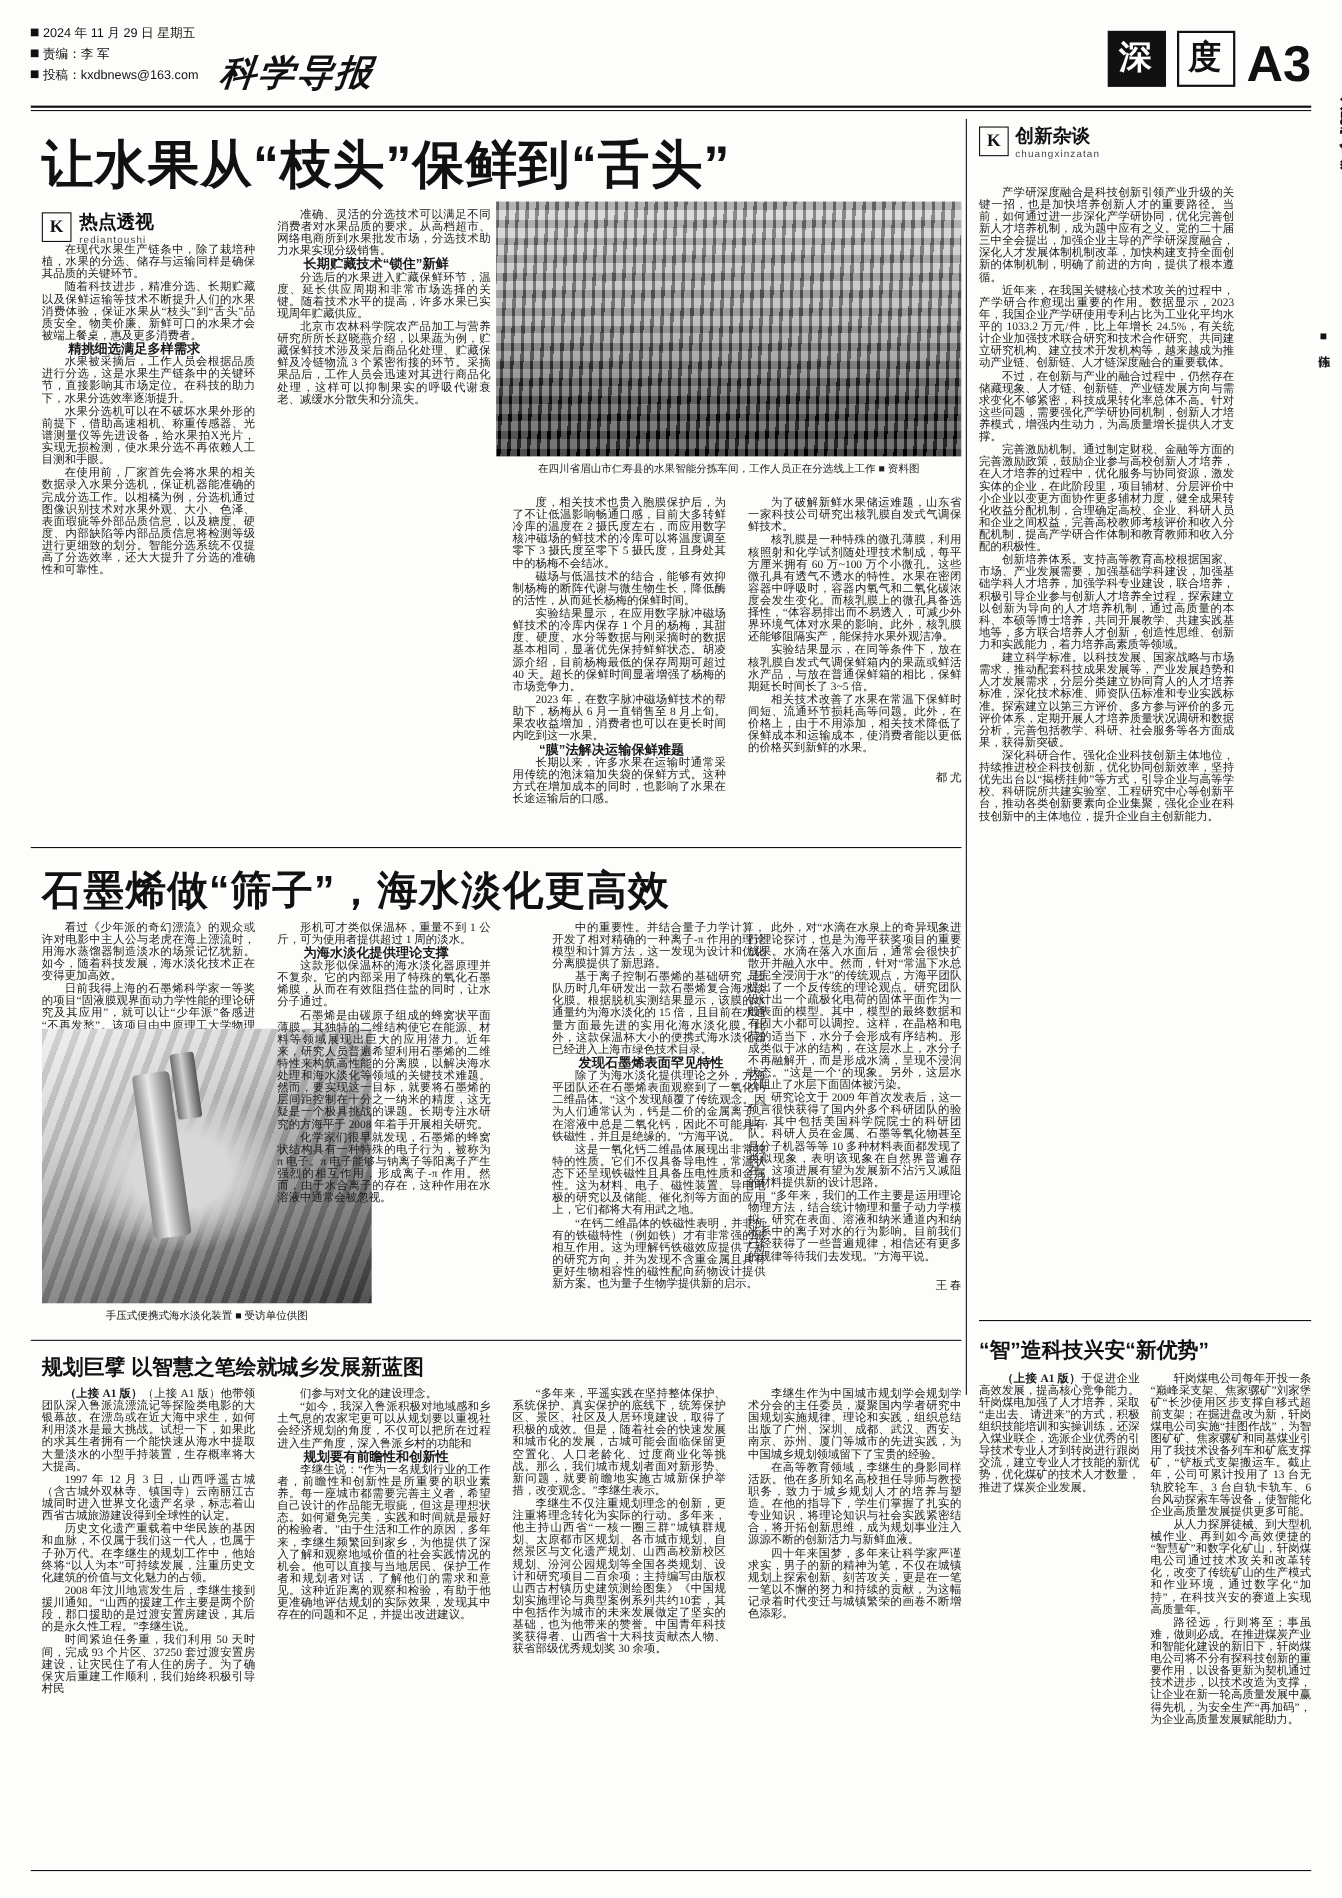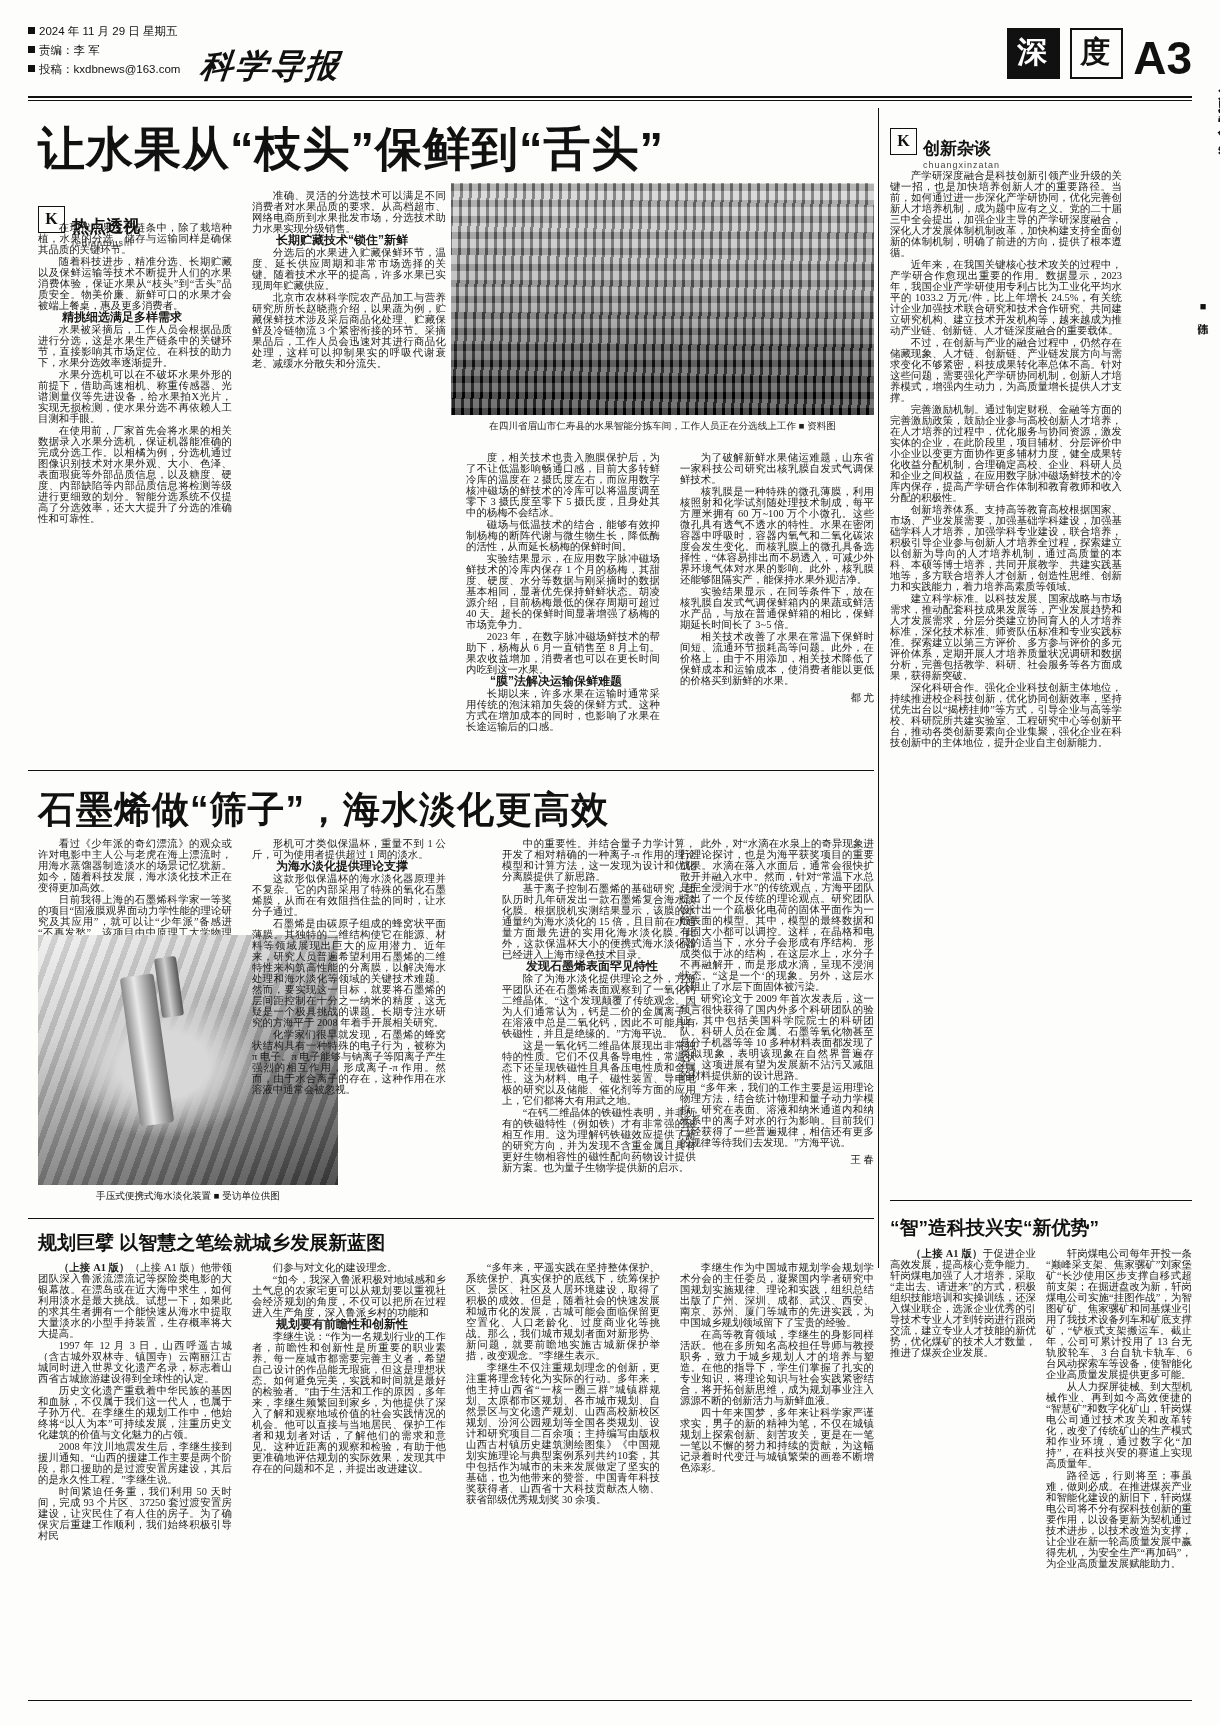--- a/index.html
+++ b/index.html
@@ -34,33 +34,33 @@
   
   .ctext{font-size:10.4px;line-height:11px;text-align:justify;color:#1a1a1a;}
   .ctext p{margin:0 0 1px 0;text-indent:2em;}
   .sub{font-weight:bold;font-size:12px;margin:6px 0 3px;text-indent:0;font-family:"Liberation Sans",sans-serif;}
 
   
   .headline1{position:absolute;left:38px;top:118px;width:790px;font-size:47px;font-weight:bold;letter-spacing:1px;
     font-family:"Liberation Sans",sans-serif;}
   .kicker{position:absolute;left:38px;top:190px;display:flex;align-items:center;gap:7px;}
   .kbox{width:25px;height:25px;border:1.5px solid #111;font-size:16px;font-weight:bold;display:flex;align-items:center;justify-content:center;font-family:"Liberation Serif",serif;}
-  .ktext{font-size:17px;font-weight:bold;font-family:"Liberation Sans",sans-serif;margin-top:25px;}
+  .ktext{font-size:17px;font-weight:bold;font-family:"Liberation Sans",sans-serif;}
   .ksmall{font-size:9px;color:#444;font-family:"Liberation Sans",sans-serif;letter-spacing:1px;}
 
   .col{position:absolute;}
   .c1{left:38px;top:222px;width:194px;}
   .c2{left:252px;top:190px;width:194px;}
   .c3{left:466px;top:452px;width:194px;}
   .c4{left:680px;top:452px;width:194px;}
 
   .photo{position:absolute;left:451px;top:183px;width:423px;height:232px;overflow:hidden;background:#ddd;}
   .cap{position:absolute;left:451px;top:420px;width:423px;font-size:9.6px;text-align:center;color:#222;font-family:"Liberation Sans",sans-serif;}
 
-  .byline{text-align:right;font-size:10.4px;margin-top:6px;}
+  .byline{text-align:right;font-size:10.4px;margin-top:16px;}
 
   
   .headline2{position:absolute;left:38px;top:785px;width:836px;font-size:37px;font-weight:bold;
     font-family:"Liberation Sans",sans-serif;letter-spacing:1px;}
   .m1{left:38px;top:838px;width:194px;}
   .m2{left:252px;top:838px;width:194px;}
   .m3{left:466px;top:838px;width:194px;margin-left:36px;}
   .m4{left:680px;top:838px;width:194px;}
   .photo2{position:absolute;left:38px;top:935px;width:300px;height:250px;overflow:hidden;background:#ccc;}
   .cap2{position:absolute;left:38px;top:1190px;width:300px;font-size:9.6px;text-align:center;font-family:"Liberation Sans",sans-serif;}
@@ -253,21 +253,21 @@
     </div>
   </div>
 
   <div class="r-title-v">深化产学研协同培育创新人才</div>
   <div class="r-author">■ 陈佳伟</div>
 
   <div class="r-body ctext">
     <p>产学研深度融合是科技创新引领产业升级的关键一招，也是加快培养创新人才的重要路径。当前，如何通过进一步深化产学研协同，优化完善创新人才培养机制，成为题中应有之义。党的二十届三中全会提出，加强企业主导的产学研深度融合，深化人才发展体制机制改革，加快构建支持全面创新的体制机制，明确了前进的方向，提供了根本遵循。</p>
     <p>近年来，在我国关键核心技术攻关的过程中，产学研合作愈现出重要的作用。数据显示，2023 年，我国企业产学研使用专利占比为工业化平均水平的 1033.2 万元/件，比上年增长 24.5%，有关统计企业加强技术联合研究和技术合作研究、共同建立研究机构、建立技术开发机构等，越来越成为推动产业链、创新链、人才链深度融合的重要载体。</p>
     <p>不过，在创新与产业的融合过程中，仍然存在储藏现象、人才链、创新链、产业链发展方向与需求变化不够紧密，科技成果转化率总体不高。针对这些问题，需要强化产学研协同机制，创新人才培养模式，增强内生动力，为高质量增长提供人才支撑。</p>
-    <p>完善激励机制。通过制定财税、金融等方面的完善激励政策，鼓励企业参与高校创新人才培养，在人才培养的过程中，优化服务与协同资源，激发实体的企业，在此阶段里，项目辅材、分层评价中小企业以变更方面协作更多辅材力度，健全成果转化收益分配机制，合理确定高校、企业、科研人员和企业之间权益，在应用数字脉冲磁场鲜技术的冷库内保存，提高产学研合作体制和教育教师和收入分配的积极性。</p>
+    <p>完善激励机制。通过制定财税、金融等方面的完善激励政策，鼓励企业参与高校创新人才培养，在人才培养的过程中，优化服务与协同资源，激发实体的企业，在此阶段里，项目辅材、分层评价中小企业以变更方面协作更多辅材力度，健全成果转化收益分配机制，合理确定高校、企业、科研人员和企业之间权益，完善高校教师考核评价和收入分配机制，提高产学研合作体制和教育教师和收入分配的积极性。</p>
     <p>创新培养体系。支持高等教育高校根据国家、市场、产业发展需要，加强基础学科建设，加强基础学科人才培养，加强学科专业建设，联合培养，积极引导企业参与创新人才培养全过程，探索建立以创新为导向的人才培养机制，通过高质量的本科、本硕等博士培养，共同开展教学、共建实践基地等，多方联合培养人才创新，创造性思维、创新力和实践能力，着力培养高素质等领域。</p>
     <p>建立科学标准。以科技发展、国家战略与市场需求，推动配套科技成果发展等，产业发展趋势和人才发展需求，分层分类建立协同育人的人才培养标准，深化技术标准、师资队伍标准和专业实践标准。探索建立以第三方评价、多方参与评价的多元评价体系，定期开展人才培养质量状况调研和数据分析，完善包括教学、科研、社会服务等各方面成果，获得新突破。</p>
     <p>深化科研合作。强化企业科技创新主体地位，持续推进校企科技创新，优化协同创新效率，坚持优先出台以“揭榜挂帅”等方式，引导企业与高等学校、科研院所共建实验室、工程研究中心等创新平台，推动各类创新要素向企业集聚，强化企业在科技创新中的主体地位，提升企业自主创新能力。</p>
   </div>
 
   <div class="headline4">“智”造科技兴安“新优势”</div>
 
   <div class="col r2 ctext">
     <p><span class="cont">（上接 A1 版）</span><span>于促进企业高效发展，提高核心竞争能力。轩岗煤电加强了人才培养，采取“走出去、请进来”的方式，积极组织技能培训和实操训练，还深入煤业联企，选派企业优秀的引导技术专业人才到转岗进行跟岗交流，建立专业人才技能的新优势，优化煤矿的技术人才数量，推进了煤炭企业发展。</span></p>
   </div>

